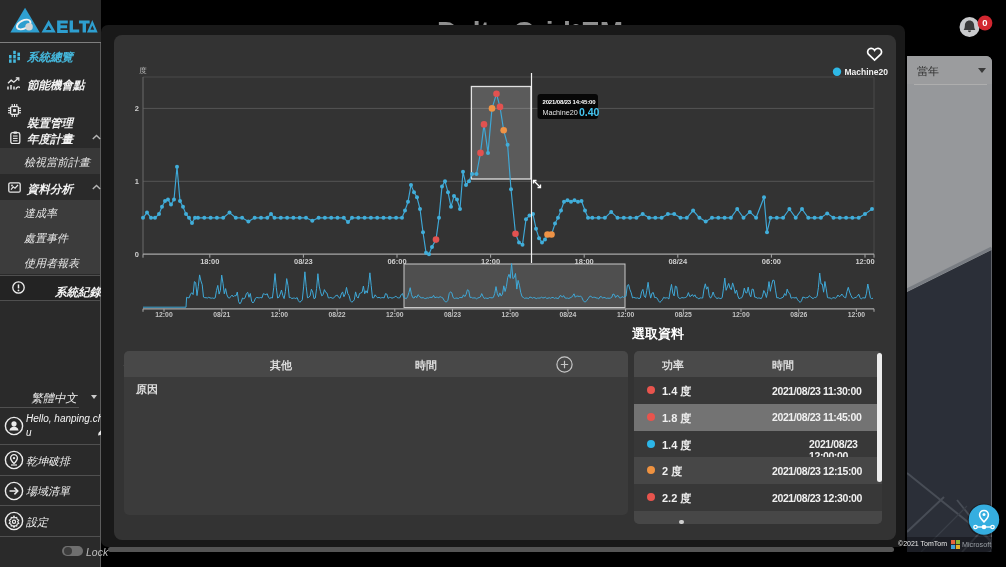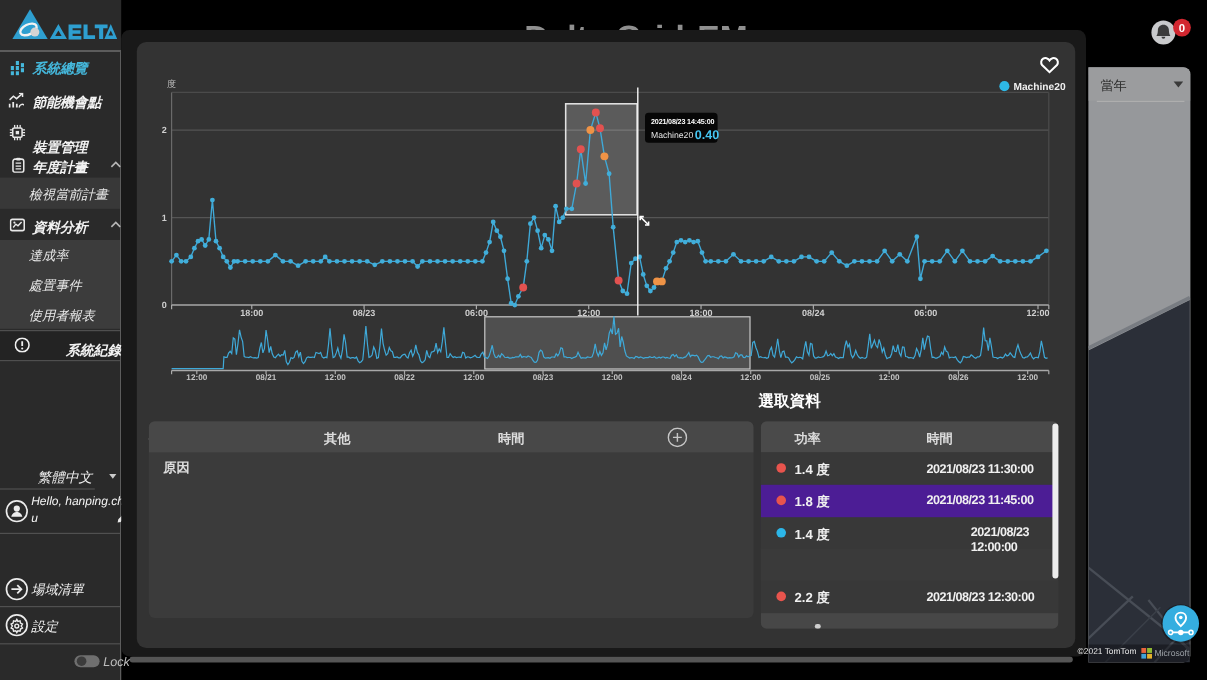--- a/index.html
+++ b/index.html
@@ -117,20 +117,29 @@
     <div class="abs" style="left:31px;top:5px;font-size:11.5px;color:#ededed;">繁體中文</div>
     <div class="abs" style="left:91px;top:9px;width:0;height:0;border-left:3.5px solid transparent;border-right:3.5px solid transparent;border-top:4.5px solid #cccccc;"></div>
   </div>
   <div class="abs" style="left:0;top:407.5px;width:100px;height:37px;border-bottom:1px solid #505050;">
     <svg style="position:absolute;left:3.5px;top:8px" width="20" height="20" viewBox="0 0 20 20">
         <circle cx="10" cy="10" r="8.6" fill="none" stroke="#ececec" stroke-width="1.4"></circle>
         <circle cx="10" cy="7.8" r="2.6" fill="#ececec"></circle>
         <path d="M5.4,14.6 c0.6,-3 3,-4 4.6,-4 c1.6,0 4,1 4.6,4 z" fill="#ececec"></path>
       </svg>
     <div class="abs" style="left:26px;top:4px;width:84px;font-size:10px;color:#f5f5f5;line-height:14px;word-break:break-all;">Hello, hanping.chiu</div>
+  </div>
+  <div class="abs" style="left:0;top:444.5px;width:100px;height:31px;border-bottom:1px solid #505050;">
+    <svg style="position:absolute;left:3.5px;top:5px" width="20" height="20" viewBox="0 0 20 20">
+        <circle cx="10" cy="10" r="8.6" fill="none" stroke="#ececec" stroke-width="1.4"></circle>
+        <path d="M10,4.6 c-2,0 -3.4,1.5 -3.4,3.4 c0,2.4 3.4,5.6 3.4,5.6 c0,0 3.4,-3.2 3.4,-5.6 c0,-1.9 -1.4,-3.4 -3.4,-3.4 z" fill="none" stroke="#ececec" stroke-width="1.3"></path>
+        <circle cx="10" cy="8.1" r="1.2" fill="#ececec"></circle>
+        <line x1="7" y1="15" x2="13" y2="15" stroke="#ececec" stroke-width="1.2"></line>
+      </svg>
+    <div class="abs" style="left:26px;top:9px;font-size:11px;color:#f5f5f5;">乾坤破排</div>
   </div>
   <div class="abs" style="left:0;top:475.5px;width:100px;height:30px;border-bottom:1px solid #505050;">
     <svg style="position:absolute;left:3.5px;top:5px" width="20" height="20" viewBox="0 0 20 20">
         <circle cx="10" cy="10" r="8.6" fill="none" stroke="#ececec" stroke-width="1.4"></circle>
         <line x1="5.5" y1="10" x2="13.5" y2="10" stroke="#ececec" stroke-width="1.5"></line>
         <path d="M10.4,6.6 L13.8,10 L10.4,13.4" stroke="#ececec" stroke-width="1.5" fill="none"></path>
       </svg>
     <div class="abs" style="left:26px;top:8px;font-size:11px;color:#f5f5f5;">場域清單</div>
   </div>
   <div class="abs" style="left:0;top:505.5px;width:100px;height:31px;border-bottom:1px solid #505050;">
@@ -411,29 +420,34 @@
 
 <div class="abs" style="left:634px;top:351px;width:248px;height:173px;background:#3a3a3a;border-radius:5px;overflow:hidden;font-weight:bold;">
   <div class="abs" style="left:0;top:0;width:100%;height:26px;background:#4a4a4a;"></div>
   <div class="abs" style="left:28px;top:7px;font-size:11px;color:#dcdcdc;">功率</div>
   <div class="abs" style="left:138px;top:7px;font-size:11px;color:#dcdcdc;">時間</div>
   <div class="abs" style="left:0;top:26px;width:100%;height:26.8px;background:#383838;">
     <div class="abs" style="left:12.5px;top:9px;width:8px;height:8px;border-radius:50%;background:#e8544d;"></div>
     <div class="abs" style="left:28px;top:7px;font-size:11px;color:#f0f0f0;">1.4 度</div>
     <div class="abs" style="left:138px;top:7.5px;font-size:10.5px;letter-spacing:-0.4px;color:#f0f0f0;">2021/08/23 11:30:00</div>
   </div>
-  <div class="abs" style="left:0;top:52.8px;width:100%;height:40px;background:#4c1d95;">
+  <div class="abs" style="left:0;top:52.8px;width:100%;height:40px;background:#737373;">
     <div class="abs" style="left:12.5px;top:9px;width:8px;height:8px;border-radius:50%;background:#e8544d;"></div>
     <div class="abs" style="left:28px;top:7px;font-size:11px;color:#f0f0f0;">1.8 度</div>
     <div class="abs" style="left:138px;top:7.5px;font-size:10.5px;letter-spacing:-0.4px;color:#f0f0f0;">2021/08/23 11:45:00</div>
   </div>
   <div class="abs" style="left:0;top:79.6px;width:100%;height:26.8px;background:#383838;">
     <div class="abs" style="left:12.5px;top:9px;width:8px;height:8px;border-radius:50%;background:#2cb6e8;"></div>
     <div class="abs" style="left:28px;top:7px;font-size:11px;color:#f0f0f0;">1.4 度</div>
     <div class="abs" style="left:138px;top:7.5px;font-size:10.5px;letter-spacing:-0.4px;color:#f0f0f0;margin-left:37px;">2021/08/23 12:00:00</div>
+  </div>
+  <div class="abs" style="left:0;top:106.4px;width:100%;height:26.8px;background:#474747;">
+    <div class="abs" style="left:12.5px;top:9px;width:8px;height:8px;border-radius:50%;background:#ef9240;"></div>
+    <div class="abs" style="left:28px;top:7px;font-size:11px;color:#f0f0f0;">2 度</div>
+    <div class="abs" style="left:138px;top:7.5px;font-size:10.5px;letter-spacing:-0.4px;color:#f0f0f0;">2021/08/23 12:15:00</div>
   </div>
   <div class="abs" style="left:0;top:133.2px;width:100%;height:26.8px;background:#383838;">
     <div class="abs" style="left:12.5px;top:9px;width:8px;height:8px;border-radius:50%;background:#e8544d;"></div>
     <div class="abs" style="left:28px;top:7px;font-size:11px;color:#f0f0f0;">2.2 度</div>
     <div class="abs" style="left:138px;top:7.5px;font-size:10.5px;letter-spacing:-0.4px;color:#f0f0f0;">2021/08/23 12:30:00</div>
   </div>
   <div class="abs" style="left:0;top:160px;width:100%;height:13px;background:#474747;">
     <div class="abs" style="left:45px;top:9px;width:5px;height:4px;border-radius:2.5px;background:#cfcfcf;"></div>
   </div>
 </div>

